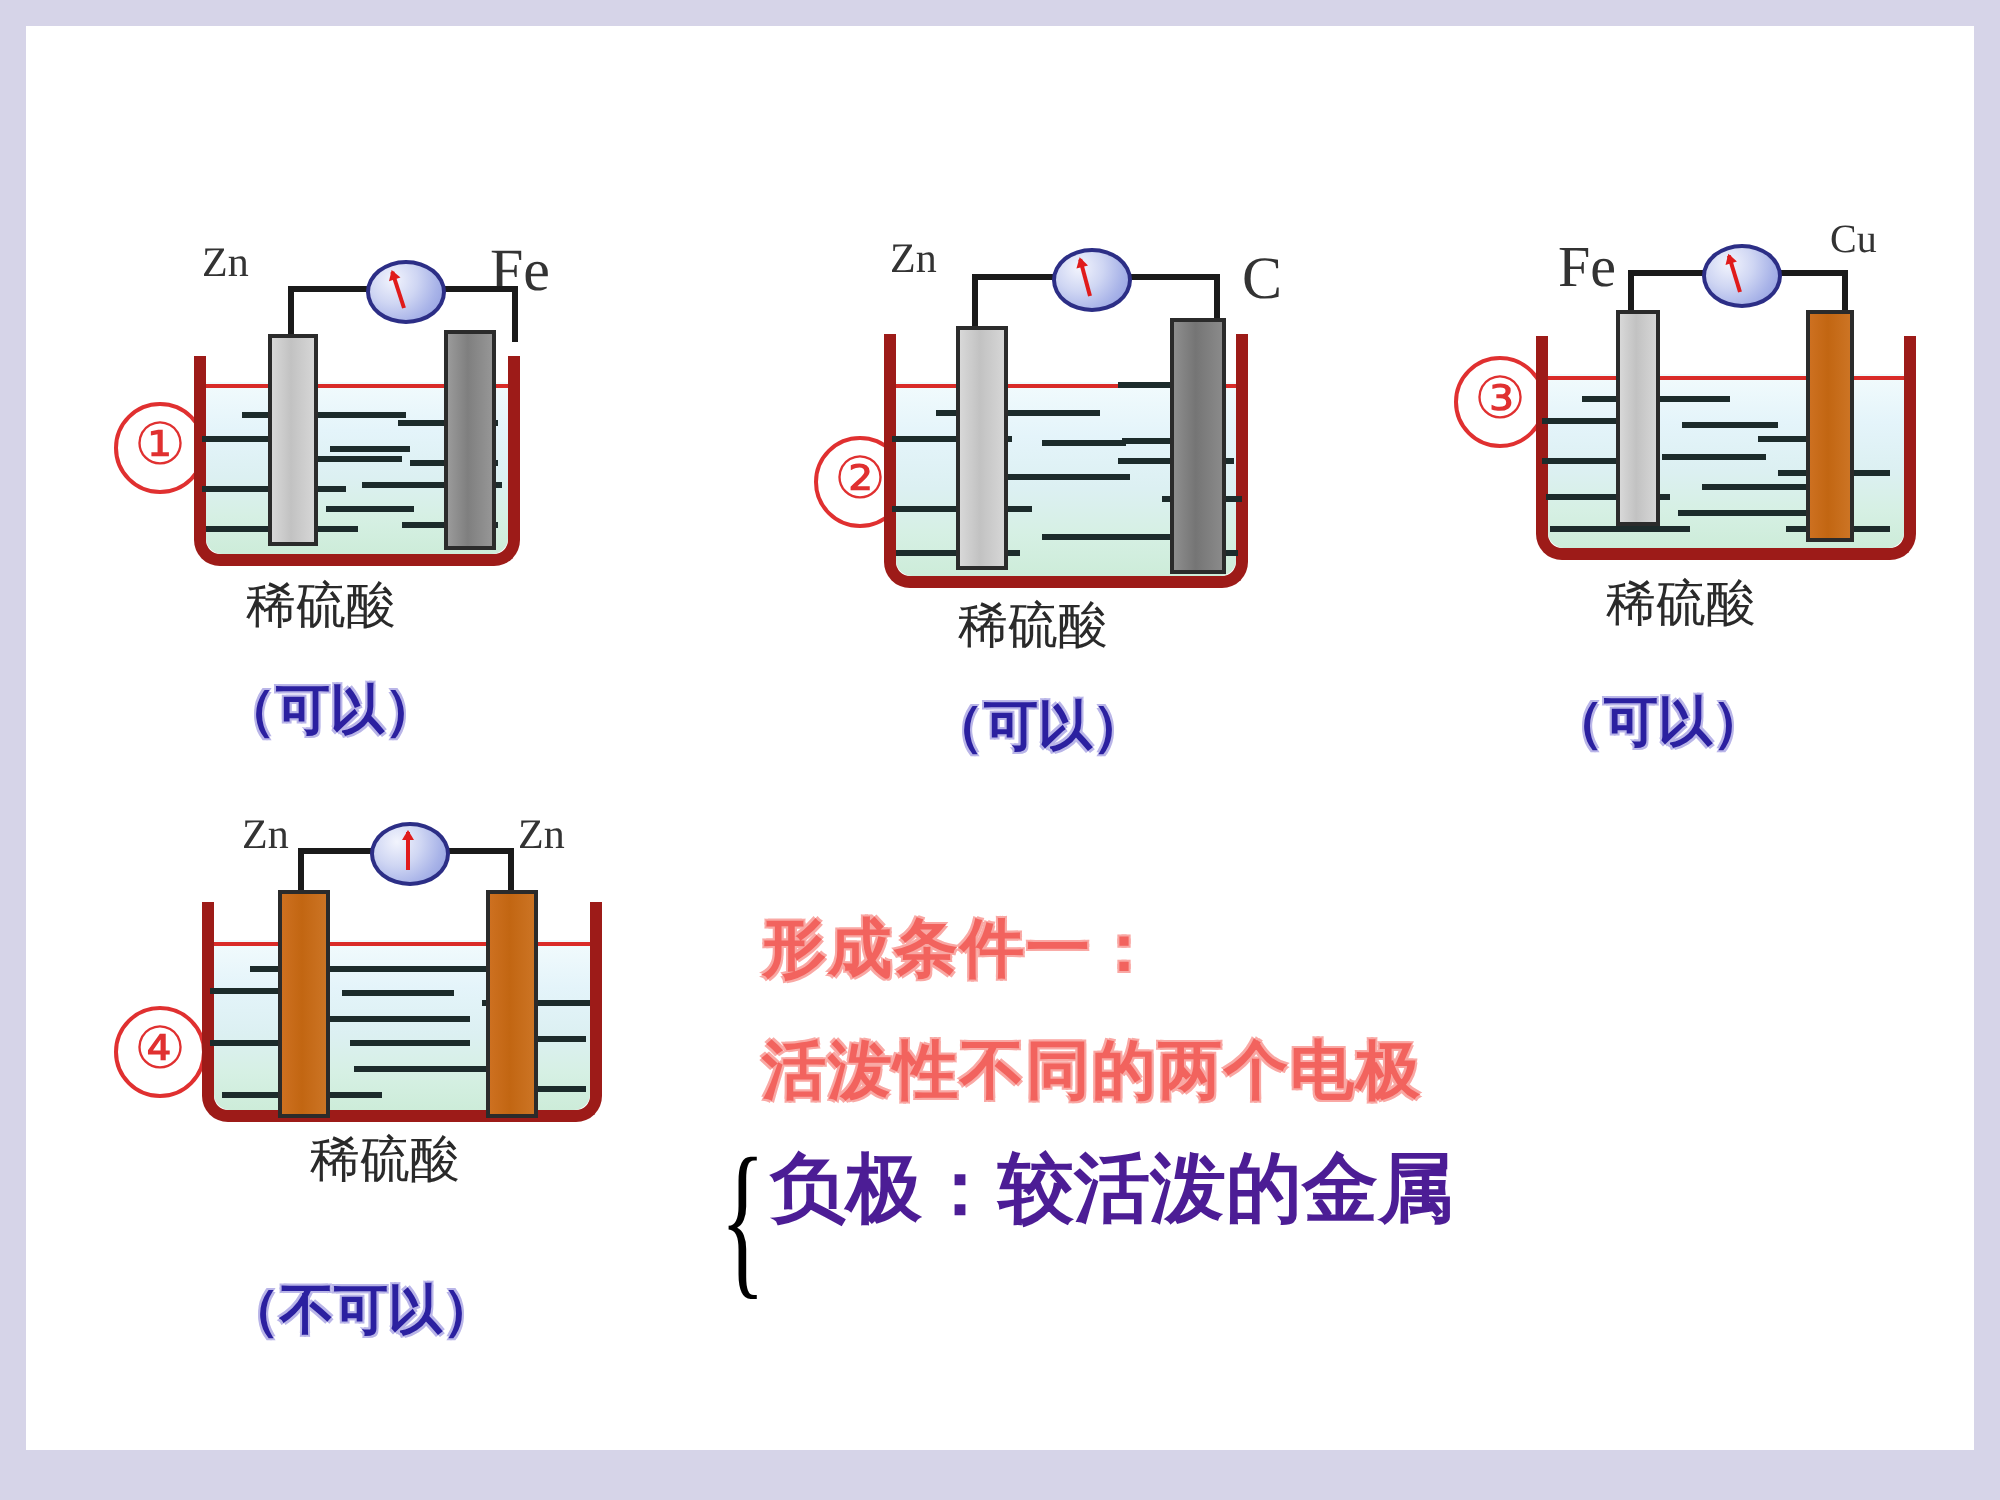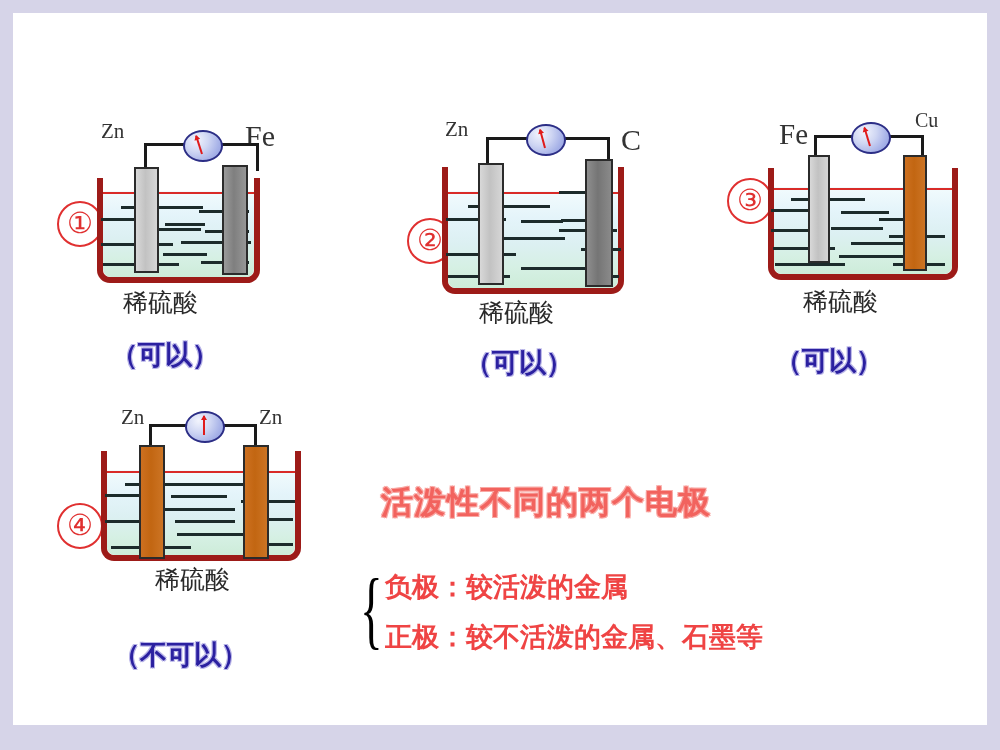--- a/index.html
+++ b/index.html
@@ -33,22 +33,22 @@
     color: #2b20a0;
     font-weight: bold;
     font-size: 27px;
     white-space: nowrap;
     text-shadow:
       -1px -1px 0 #b9b5e8, 1px -1px 0 #b9b5e8,
       -1px  1px 0 #b9b5e8, 1px  1px 0 #b9b5e8;
   }
   .black-line {
     position: absolute;
-    color: #ef4444;
-    font-size: 27px;
+    color: #4c1d95;
+    font-size: 38px;
     font-weight: bold;
     white-space: nowrap;
     text-shadow:
       -1px -1px 0 #ffffff, 1px -1px 0 #ffffff,
       -1px  1px 0 #ffffff, 1px  1px 0 #ffffff;
   }
   .brace {
     position: absolute;
     font-size: 86px;
     color: #000;
@@ -294,20 +294,20 @@
     <div class="dash" style="left:98px; top:533px; width:80px;"></div>
     <div class="dash" style="left:238px; top:530px; width:42px;"></div>
 
     <div class="electrode e-cu" style="left:126px; top:432px; width:26px; height:114px;"></div>
     <div class="electrode e-cu" style="left:230px; top:432px; width:26px; height:114px;"></div>
 
     <div class="beaker-label" style="left:142px; top:550px;">稀硫酸</div>
     <div class="blue-label" style="left:100px; top:624px;">（不可以）</div>
   </div>
 
-  <div class="title-red" style="left:368px; top:468px; font-size:32px;">活泼性不同的两个电极</div>
+  <div class="title-red" style="left:368px; top:440px; font-size:32px;">形成条件一：</div>
+  <div class="title-red" style="left:368px; top:501px; font-size:32px;">活泼性不同的两个电极</div>
 
   <div class="brace" style="left:347px; top:553px;">{</div>
   <div class="black-line" style="left:372px; top:556px;">负极：较活泼的金属</div>
-  <div class="black-line" style="left:372px; top:606px;">正极：较不活泼的金属、石墨等</div>
 
 
 </div>
 
 </body></html>

